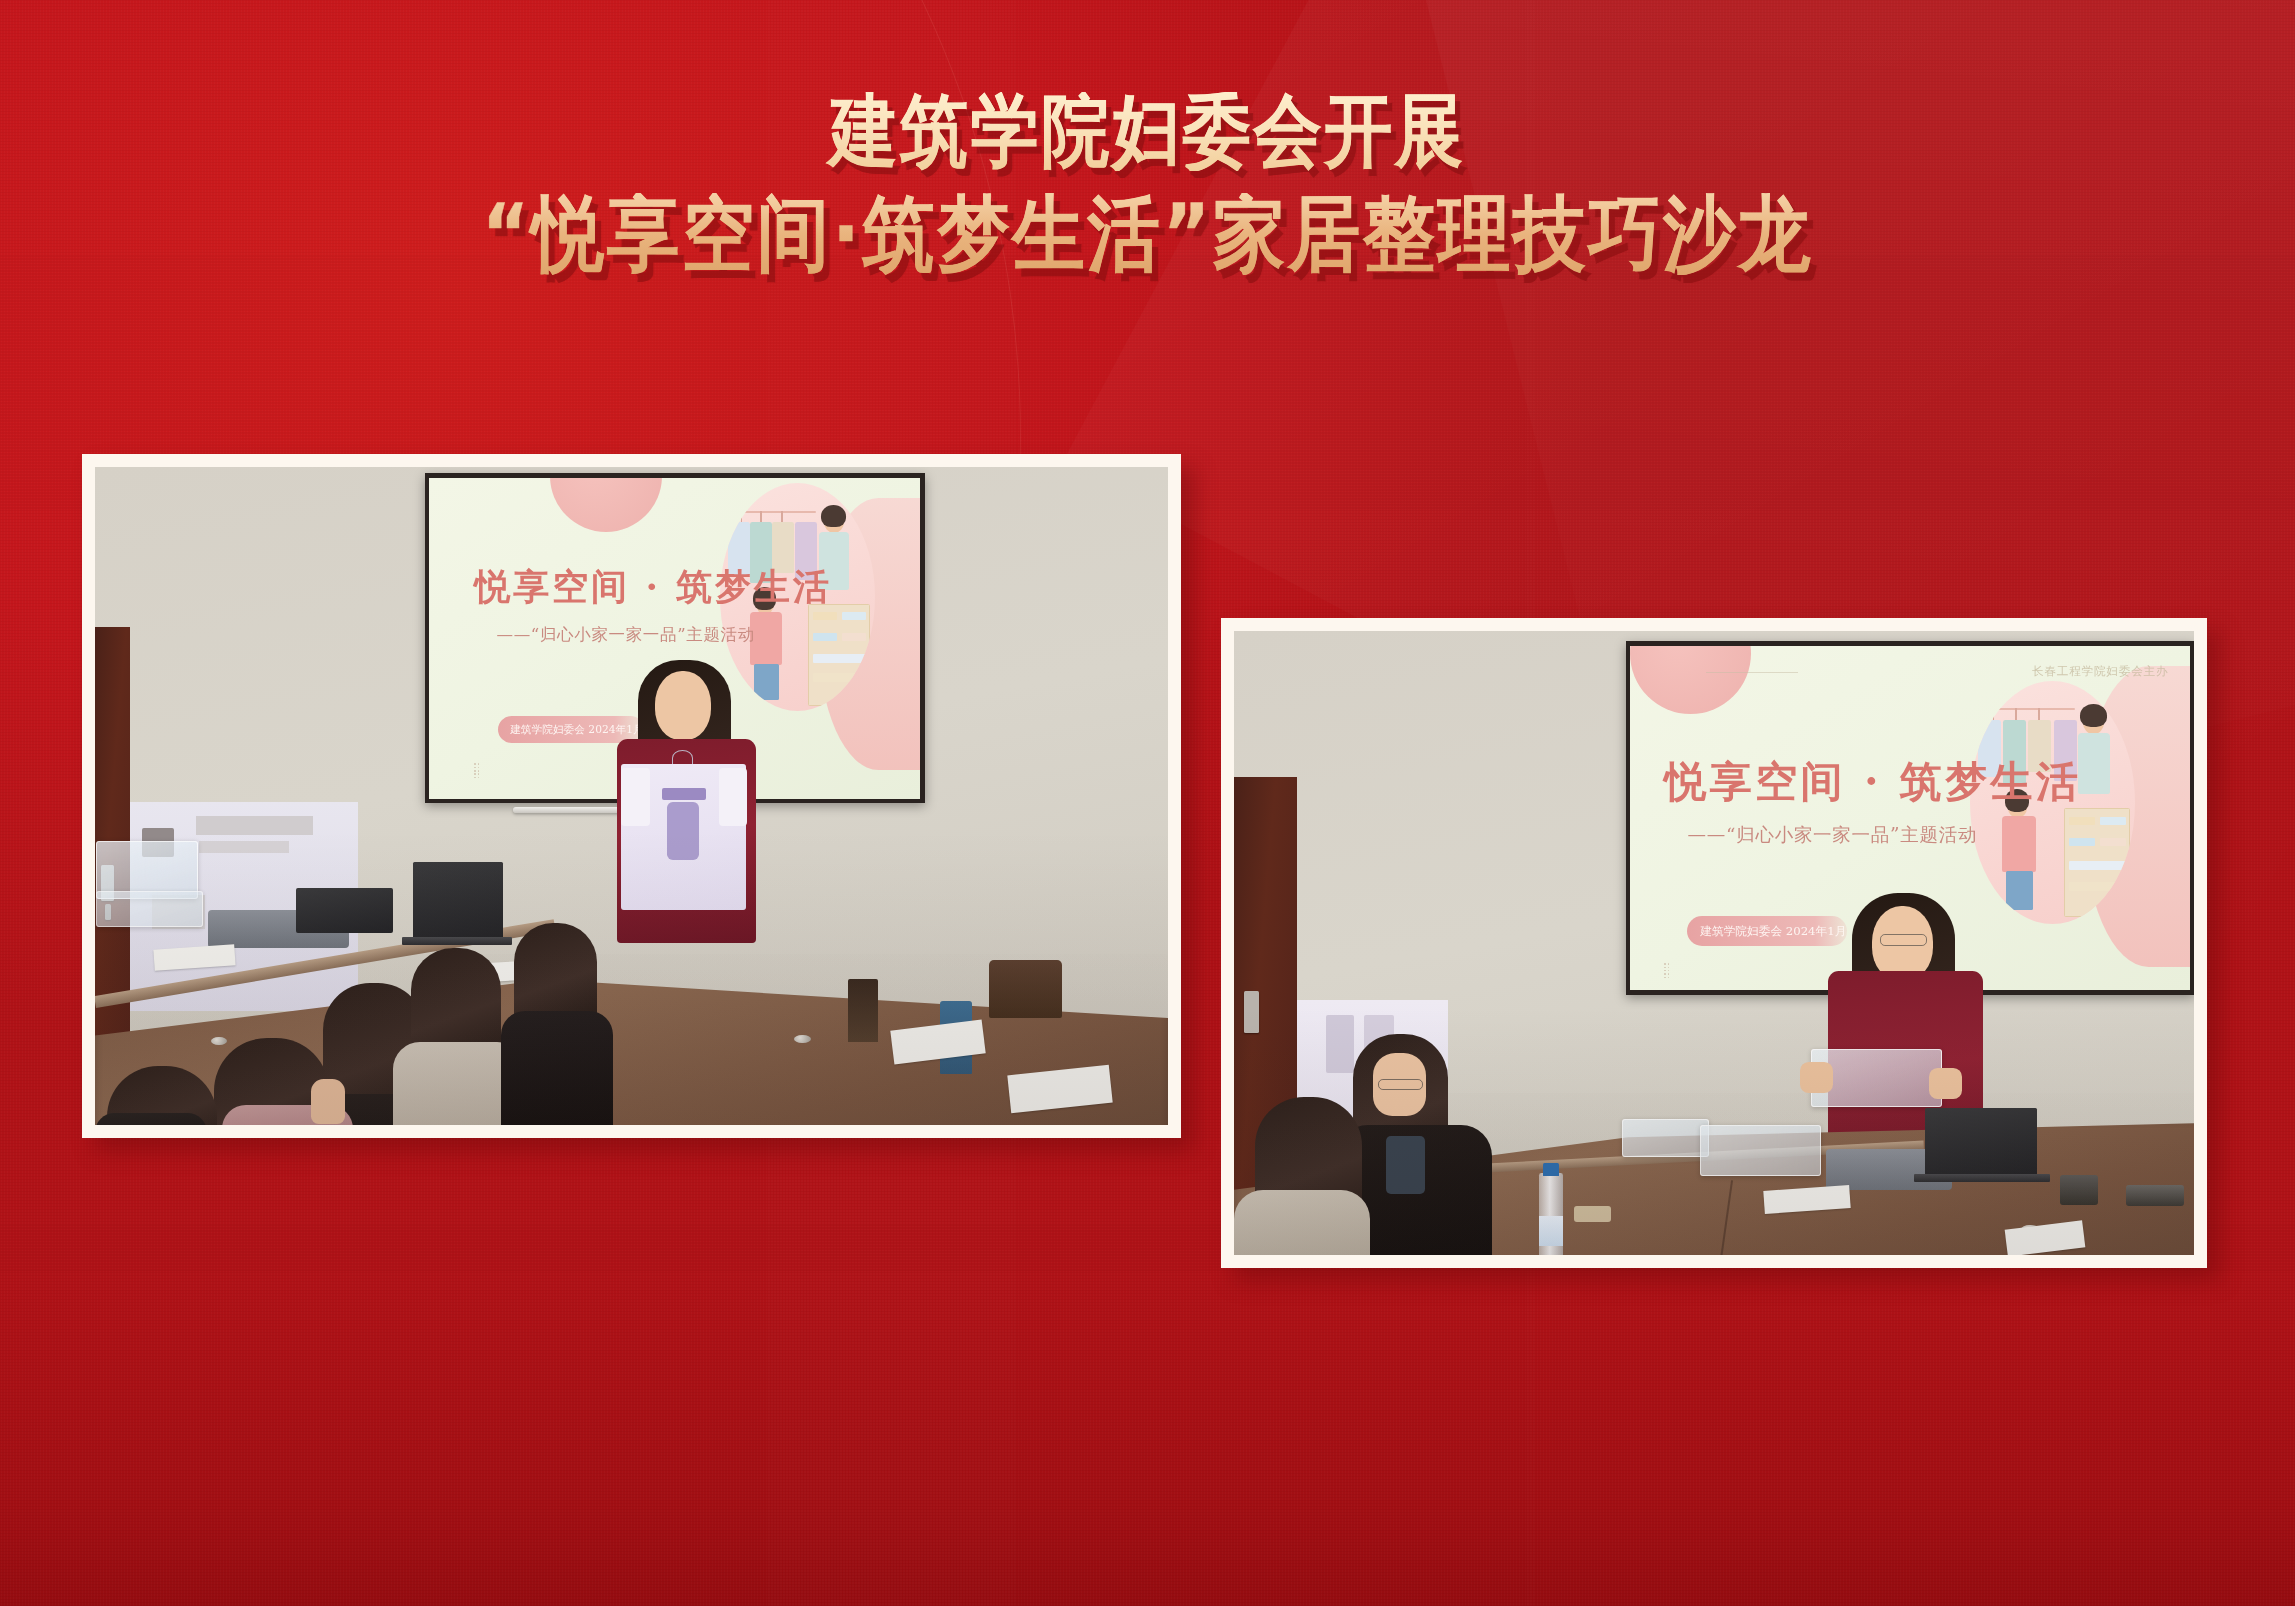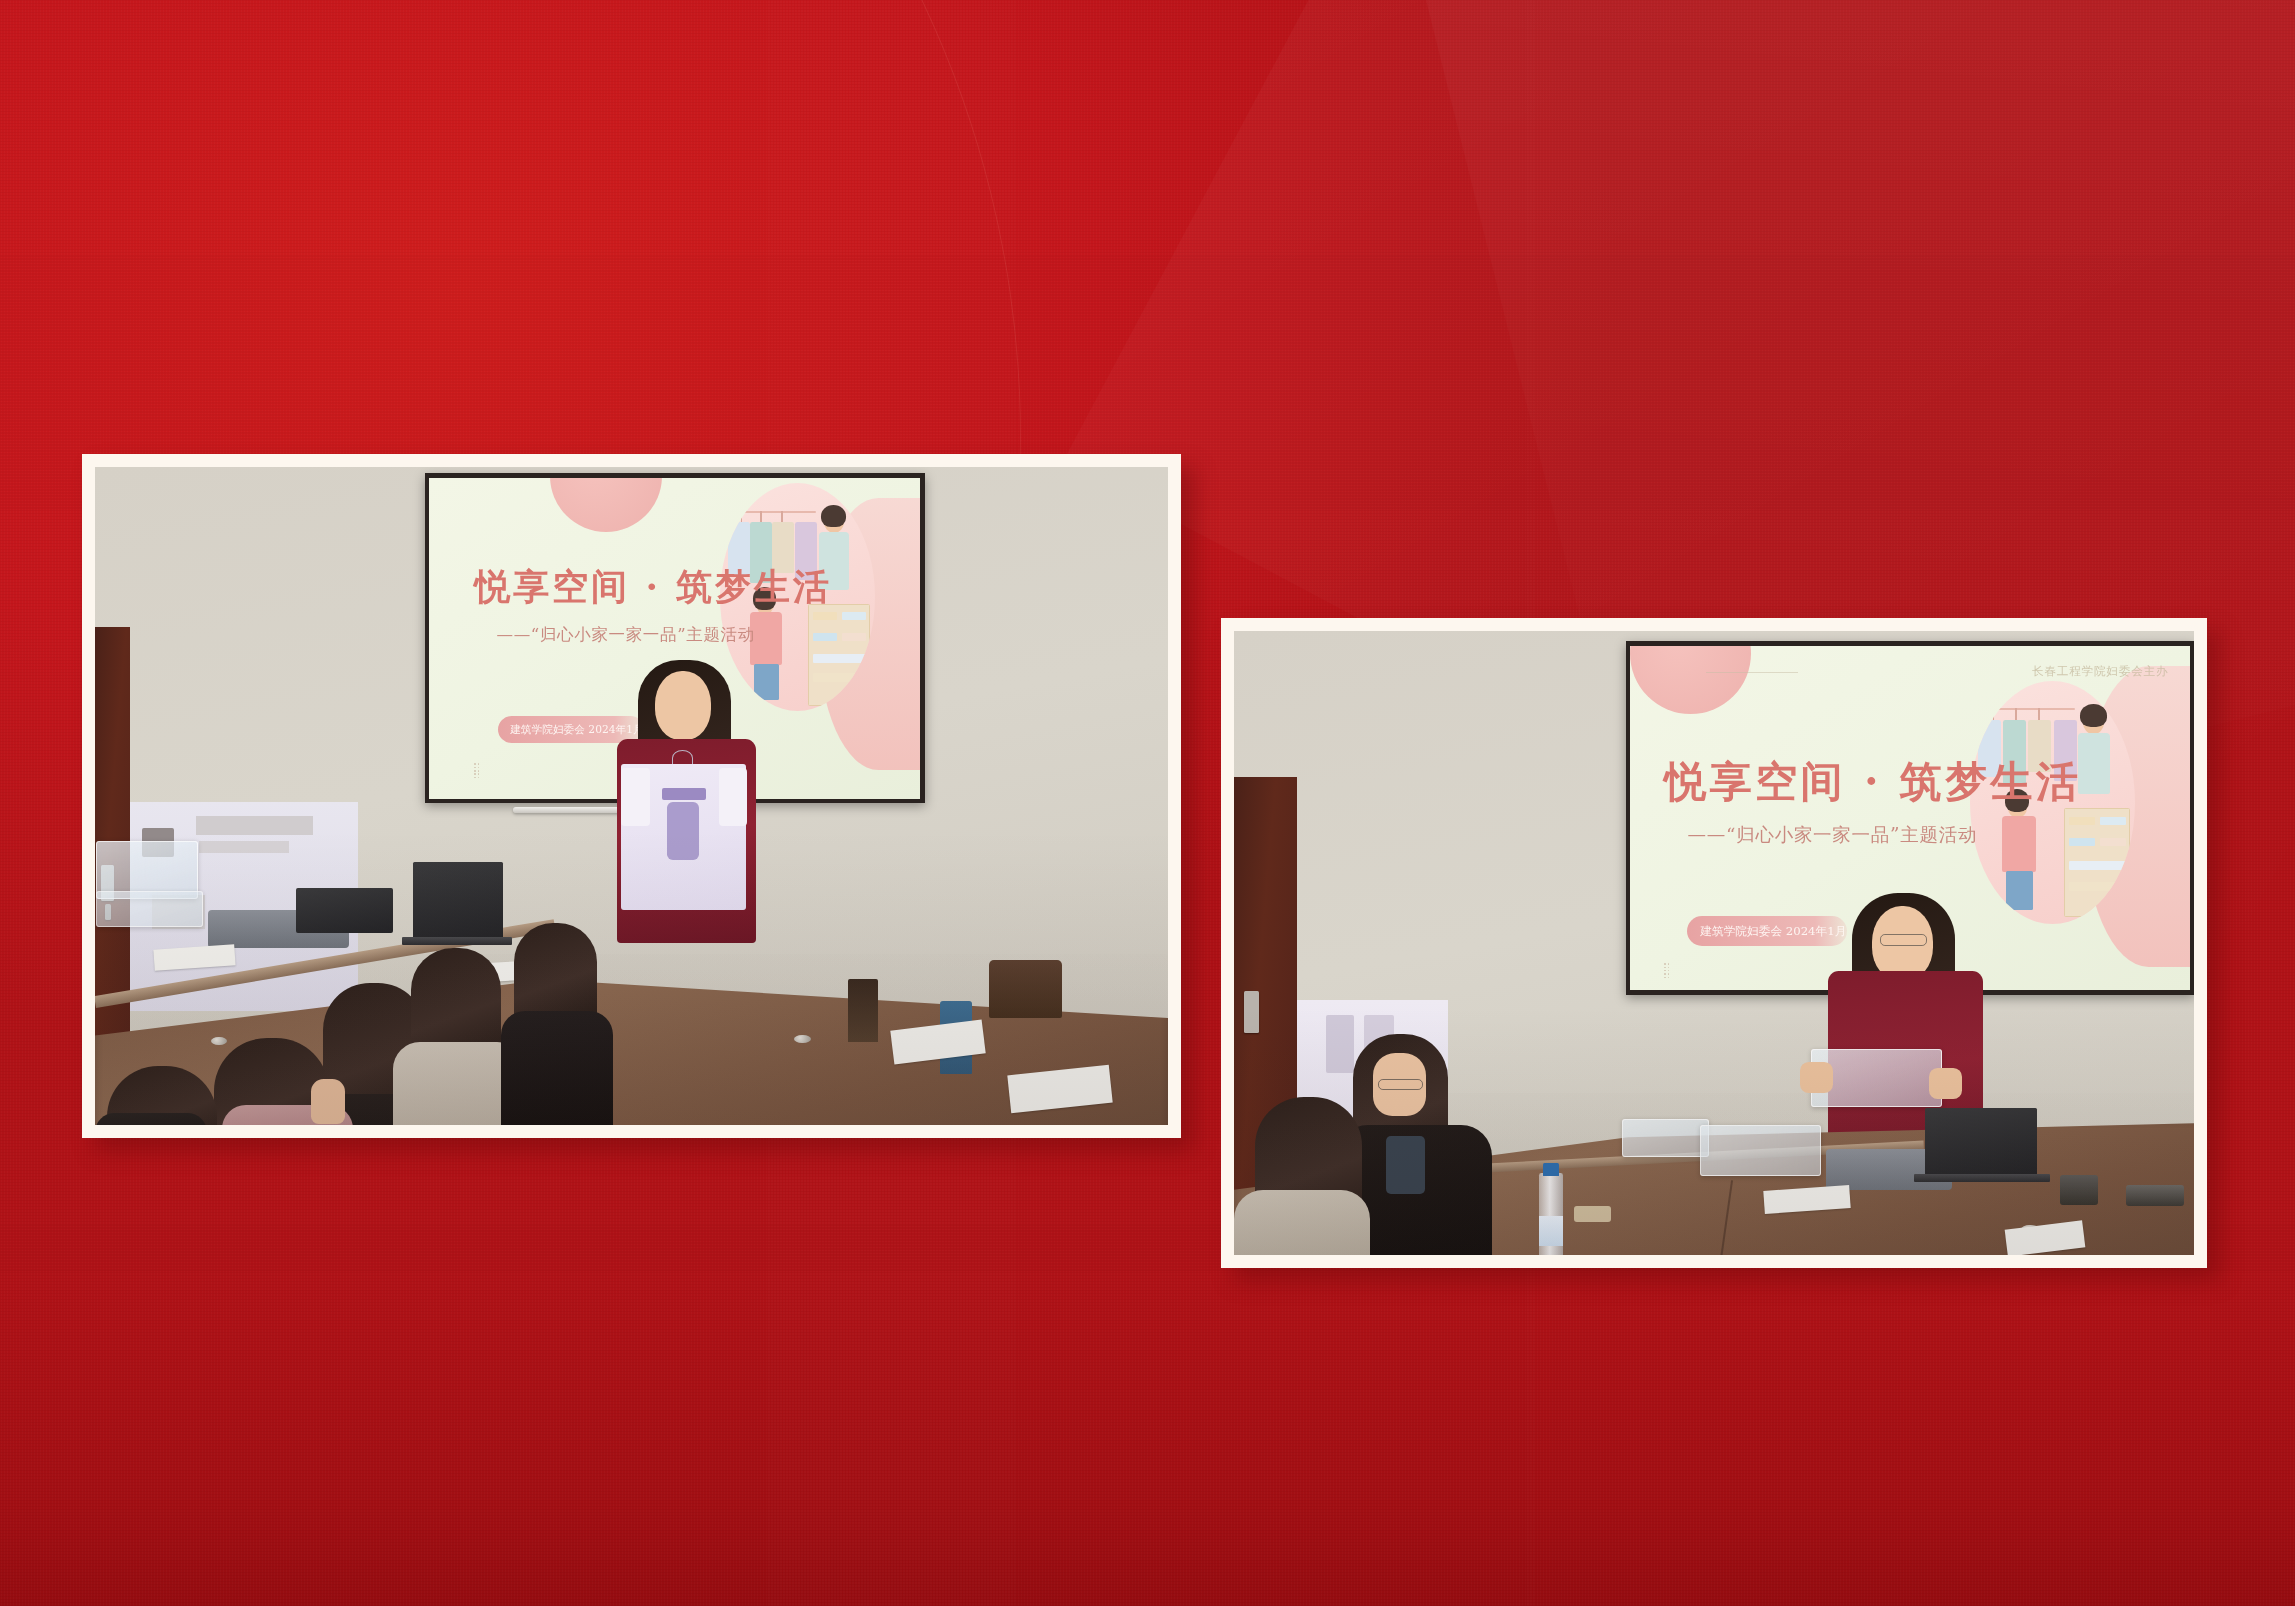--- a/index.html
+++ b/index.html
@@ -289,20 +289,24 @@
 
     <div class="band band7"></div>
     <div class="band band1"></div>
     <div class="band band2"></div>
     <div class="band band8"></div>
 
   </div>
   <div class="bottom-dark"></div>
   <div class="noise"></div>
 
+  <div id="title-block">
+    <div class="title-line" id="title-line1">建筑学院妇委会开展</div>
+    <div class="title-line" id="title-line2">“悦享空间·筑梦生活”家居整理技巧沙龙</div>
+  </div>
 
   <div class="photo-frame" id="photo-left">
     <div class="photo-inner">
 
       <div class="wall"></div>
       <div class="wall-low"></div>
 
       <div class="door" style="left:0; top:160px; width:35px; height:500px;"></div>
       <div class="door-handle" style="left:6.8px; top:398px; width:12.6px; height:36px;"></div>
       <div class="door-handle" style="left:10.7px; top:437px; width:5.8px; height:16.5px; background:#9b958f;"></div>

